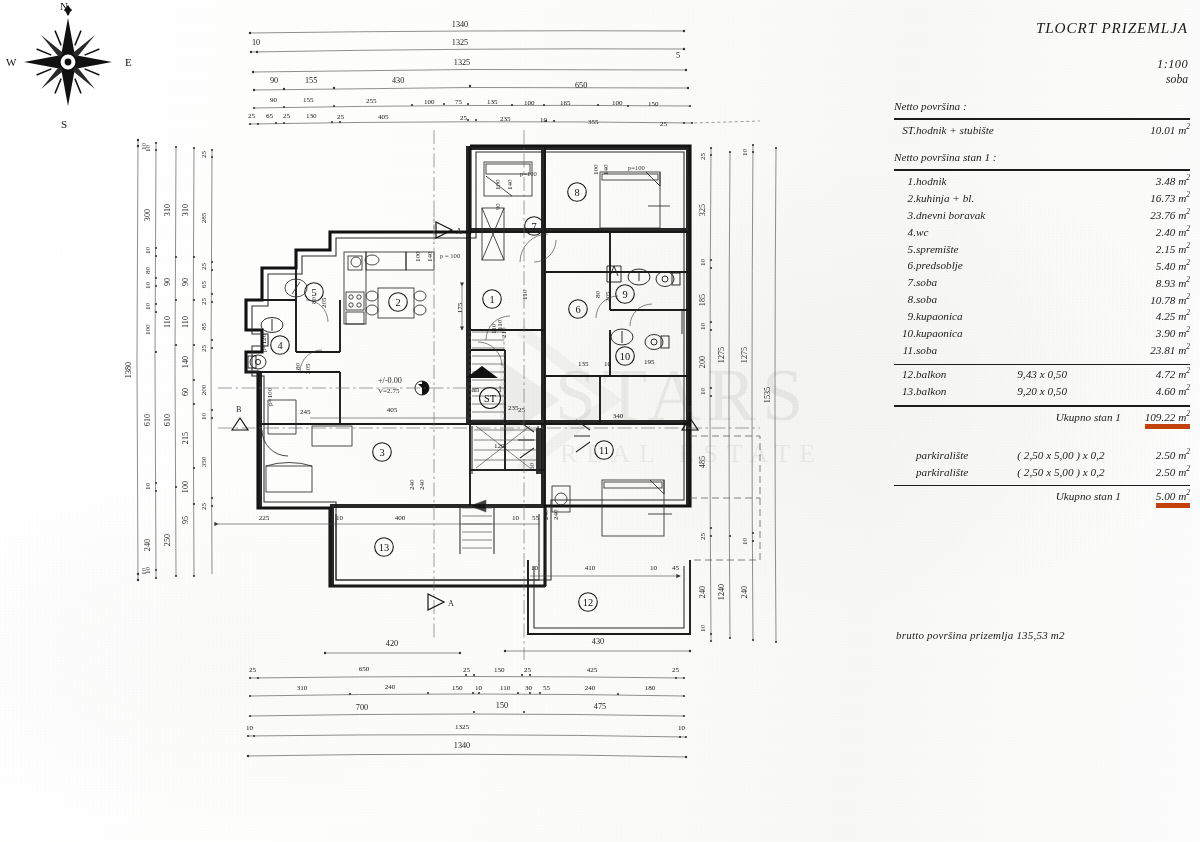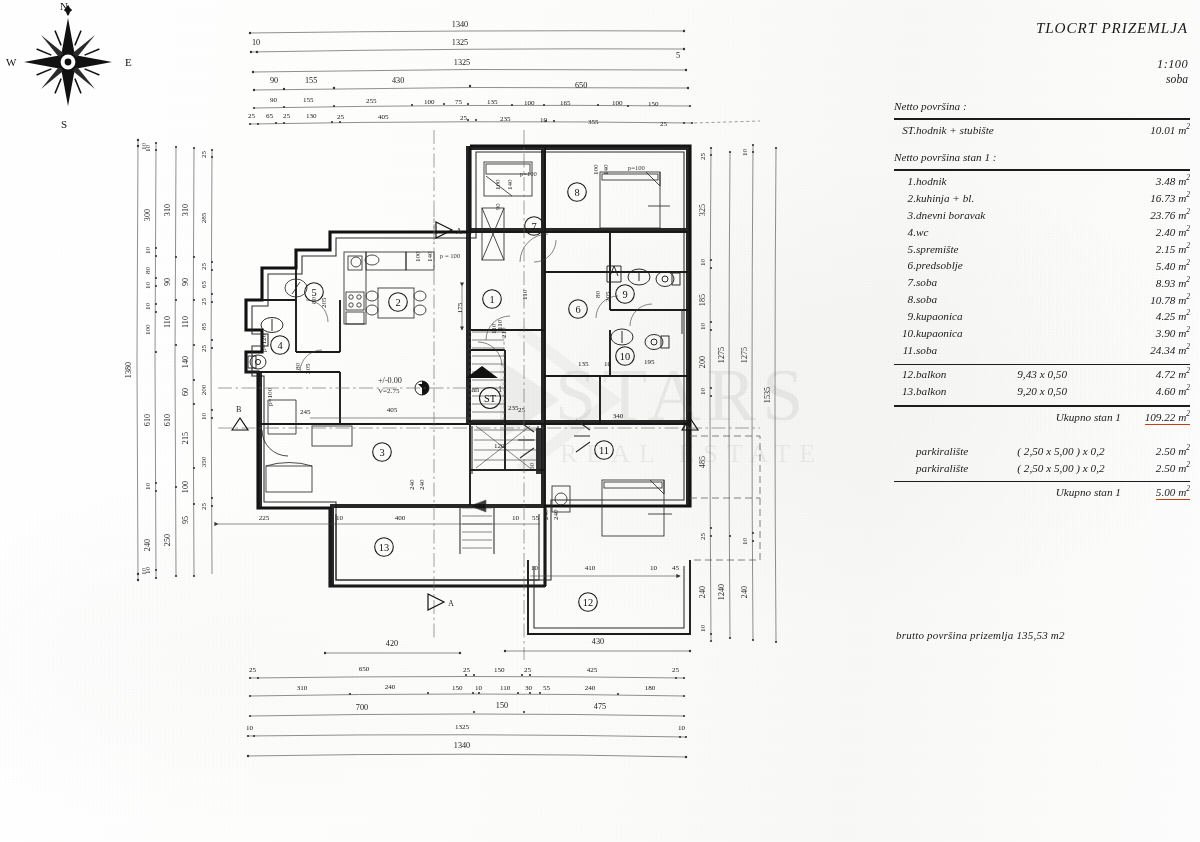--- a/index.html
+++ b/index.html
@@ -48,21 +48,21 @@
   table.areas td{font-size:11.2px;padding:1.6px 0;vertical-align:baseline;}
   td.idx{width:22px;text-align:right;padding-right:7px;font-size:10.6px;}
   td.nm{text-align:left;}
   td.dimcol{text-align:left;font-size:10.9px;padding-left:4px;margin-top:25px;}
   td.val{text-align:right;white-space:nowrap;font-size:11.2px;}
   sup{font-size:7.4px;}
   .hdr{font-size:11.6px;}
   .rule{border-bottom:1px solid #1c1c1c;}
   .rule2{border-bottom:2.6px double #1c1c1c;}
   .brutto{position:absolute;left:10px;top:617px;font-size:11px;letter-spacing:.2px;}
-  .uline{display:inline-block;border-bottom:1px solid #c2410c;padding-bottom:1px;}
+  .uline{display:inline-block;border-bottom:5px solid #c2410c;padding-bottom:1px;}
 </style>
 </head>
 <body>
 
 <div class="sheet"></div>
 <div class="grain"></div>
 
 <svg class="plan" viewBox="0 0 1200 842">
   <defs>
     <pattern id="brick" width="6" height="6" patternUnits="userSpaceOnUse" patternTransform="rotate(45)">
@@ -929,21 +929,21 @@
       <tr>
         <td class="idx">10.</td>
         <td class="nm">kupaonica</td>
         <td class="dimcol"></td>
         <td class="val"><span>3.90 m</span><sup>2</sup></td>
       </tr>
       <tr>
         <td class="idx">11.</td>
         <td class="nm">soba</td>
         <td class="dimcol"></td>
-        <td class="val"><span>24.34 m</span><sup>2</sup></td>
+        <td class="val"><span>23.81 m</span><sup>2</sup></td>
       </tr>
 
       <tr>
           <td colspan="4" class="rule" style="padding:0;height:6px"></td>
         </tr>
 
       <tr>
         <td class="idx">12.</td>
         <td class="nm">balkon</td>
         <td class="dimcol">9,43 x 0,50</td>

